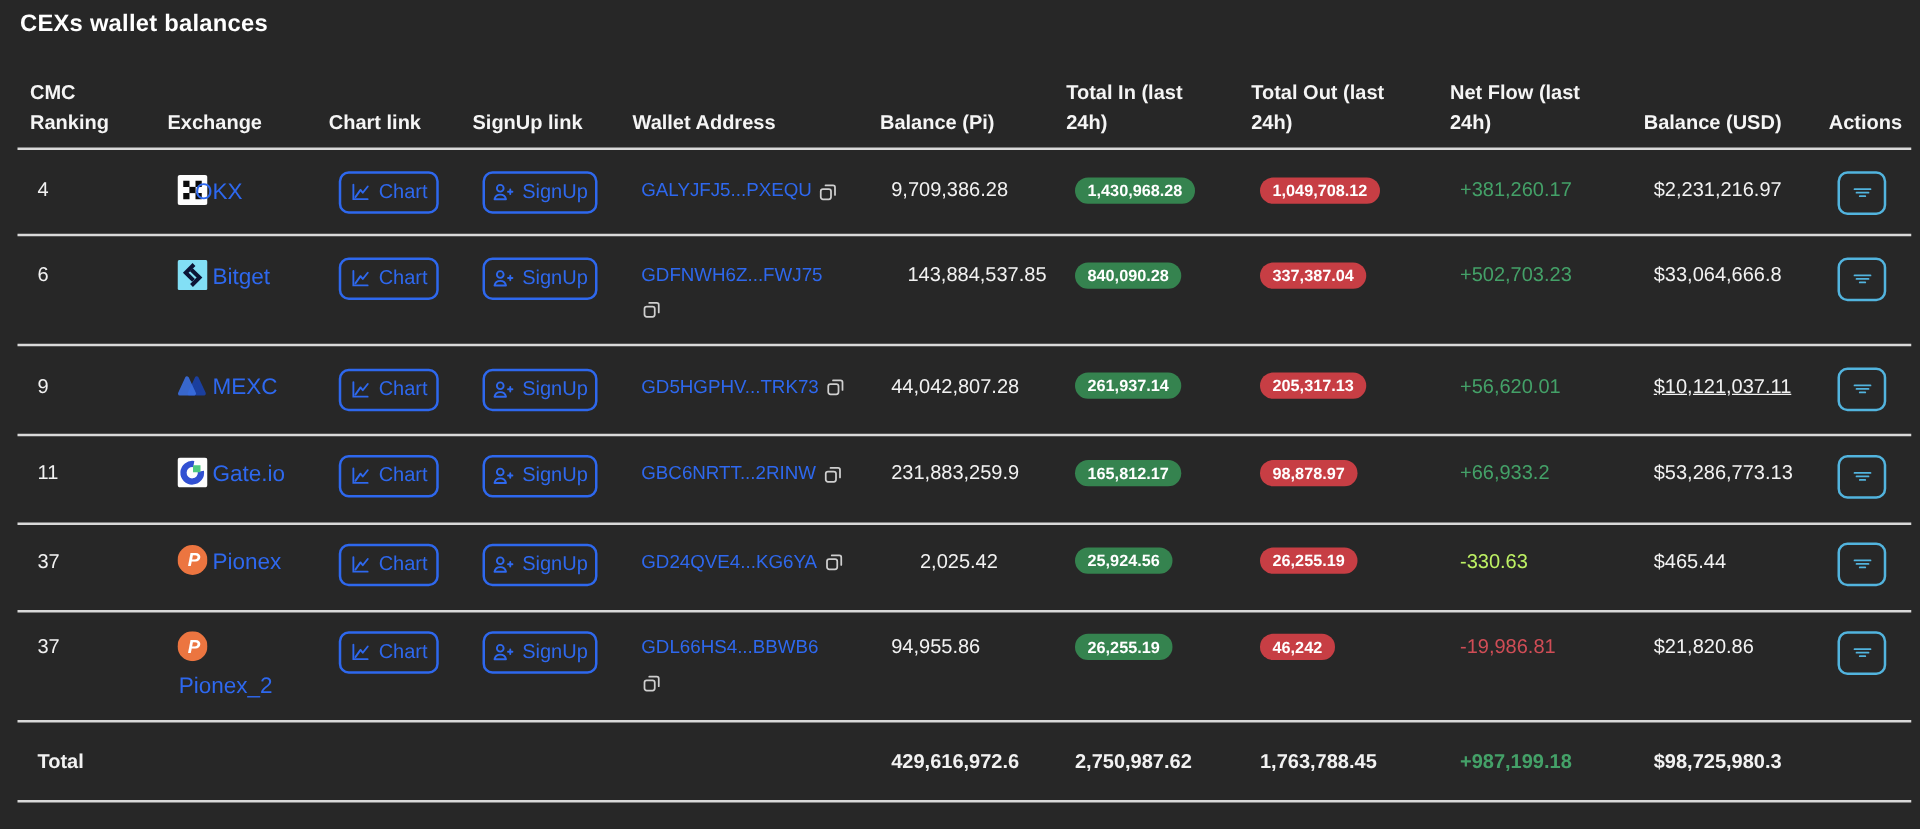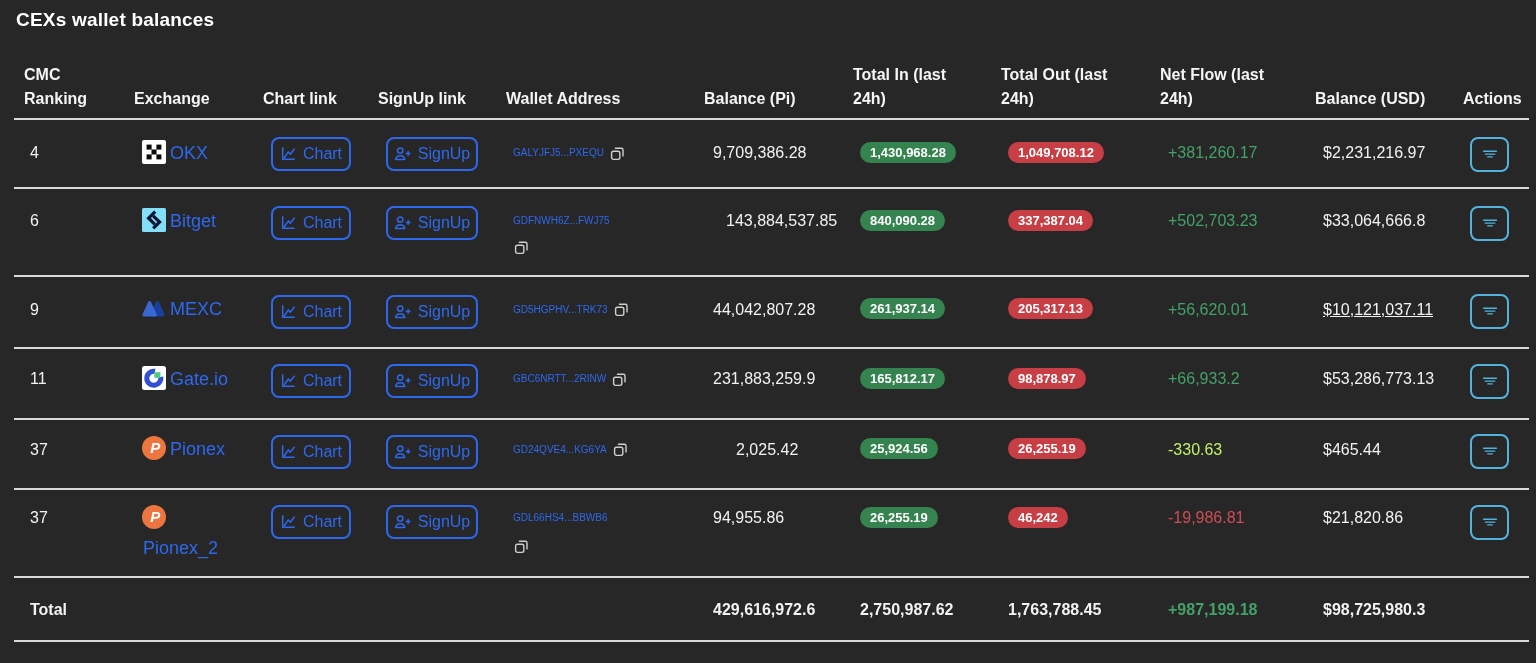--- a/index.html
+++ b/index.html
@@ -4,21 +4,21 @@
 <title>CEXs wallet balances</title>
 <style>
 * { margin:0; padding:0; box-sizing:border-box; }
 html,body { width:1536px; height:663px; overflow:hidden; }
 body { background:#272727; font-family:"Liberation Sans", sans-serif; position:relative; }
 .title { position:absolute; left:16px; top:8px; font-size:19px; font-weight:bold; color:#ffffff; line-height:24px; letter-spacing:.2px; }
 .h { position:absolute; font-size:16px; font-weight:bold; color:#f5f5f5; line-height:24px; white-space:nowrap; }
 .t { position:absolute; font-size:16px; color:#f2f2f2; line-height:24px; white-space:nowrap; }
 .b { font-weight:bold; }
 .xn { position:absolute; font-size:18px; color:#2e68ee; line-height:25px; white-space:nowrap; }
-.wa { position:absolute; font-size:10px; color:#2e68ee; line-height:24px; white-space:nowrap; }
+.wa { position:absolute; font-size:15px; color:#2e68ee; line-height:24px; white-space:nowrap; }
 .wrow { display:flex; align-items:center; gap:6px; }
 .ic { position:absolute; line-height:0; }
 .ic svg { display:block; }
 .hl { position:absolute; left:14px; width:1515px; height:2px; background:#d9d9d9; }
 .bd { position:absolute; height:21px; line-height:21px; border-radius:11px; padding:0 10px; font-size:13px; font-weight:bold; color:#fff; white-space:nowrap; }
 .btn { position:absolute; height:34px; border:2px solid #2e68ee; border-radius:8px; color:#2e68ee; font-size:16px; display:flex; align-items:center; justify-content:center; gap:7px; }
 .btn svg { flex:0 0 auto; }
 .abtn { position:absolute; width:39px; height:35px; border:2px solid #52b4de; border-radius:8px; display:flex; align-items:center; justify-content:center; }
 </style>
 </head>
@@ -51,21 +51,21 @@
 <div class="ic" style="left:142px;top:139.5px">
     <svg class="xic" width="24" height="24" viewBox="0 0 24 24">
 <rect x="0" y="0" width="24" height="24" rx="2" fill="#fdfdfd"></rect>
 <rect x="4.6" y="4.6" width="5" height="5" fill="#0b0b0b"></rect>
 <rect x="14.4" y="4.6" width="5" height="5" fill="#0b0b0b"></rect>
 <rect x="9.5" y="9.5" width="5" height="5" fill="#0b0b0b"></rect>
 <rect x="4.6" y="14.4" width="5" height="5" fill="#0b0b0b"></rect>
 <rect x="14.4" y="14.4" width="5" height="5" fill="#0b0b0b"></rect>
 </svg>
   </div>
-<div class="xn" style="left:170px;top:140.5px">OKX</div>
+<div class="xn" style="left:156px;top:140.5px">OKX</div>
 <div class="btn" style="left:271px;top:137px;width:80px">
     <svg width="16" height="16" viewBox="0 0 16 16" fill="none" stroke="#2e68ee" stroke-width="1.5">
 <path d="M2.7 1.7 V13.3 H14.1" stroke-linecap="round"></path>
 <path d="M4.3 11.7 8.4 5.9 10.2 8.2 14.2 3.2" stroke-linecap="round" stroke-linejoin="round"></path>
 </svg>
     <span>Chart</span>
   </div>
 <div class="btn" style="left:386px;top:137px;width:92px">
     <svg width="17" height="16" viewBox="0 0 17 16" fill="none" stroke="#2e68ee" stroke-width="1.5" stroke-linecap="round">
 <circle cx="6.2" cy="4.6" r="2.7"></circle>

